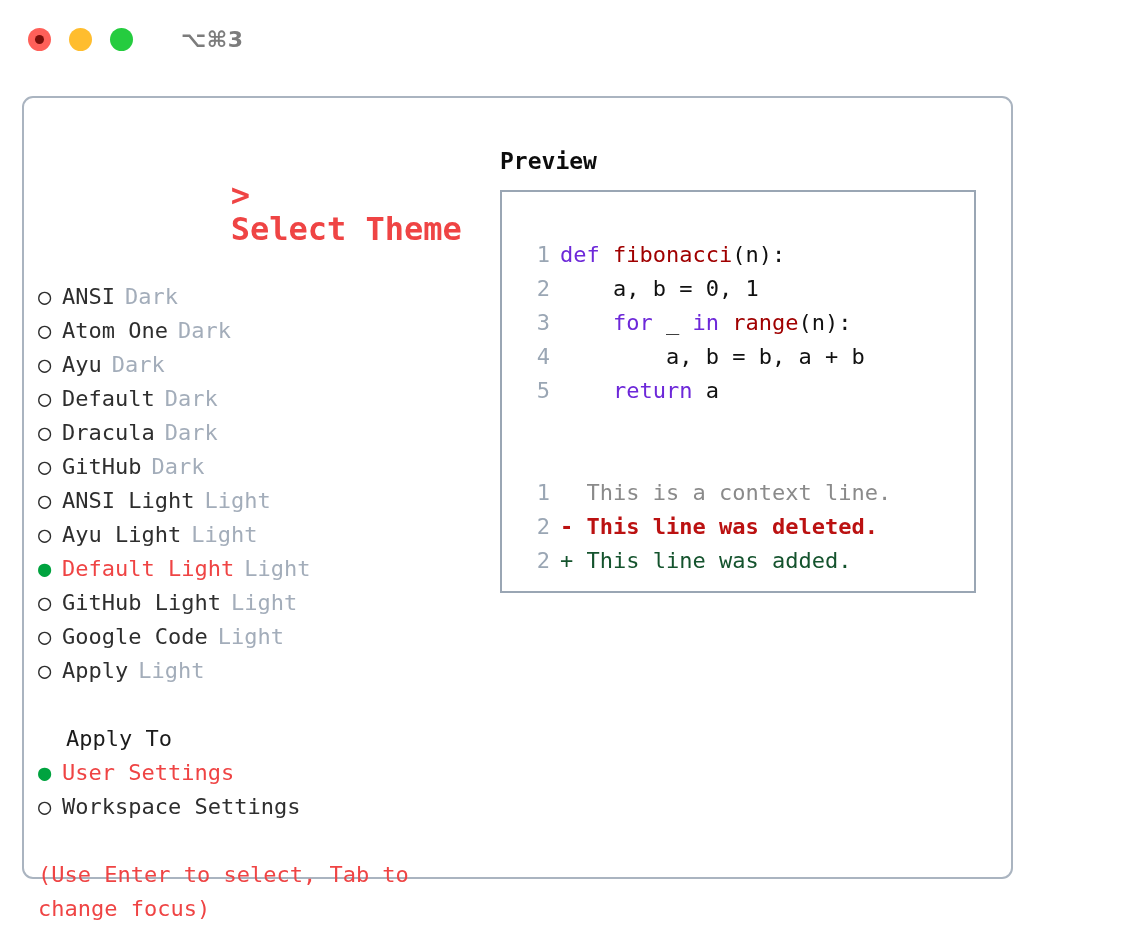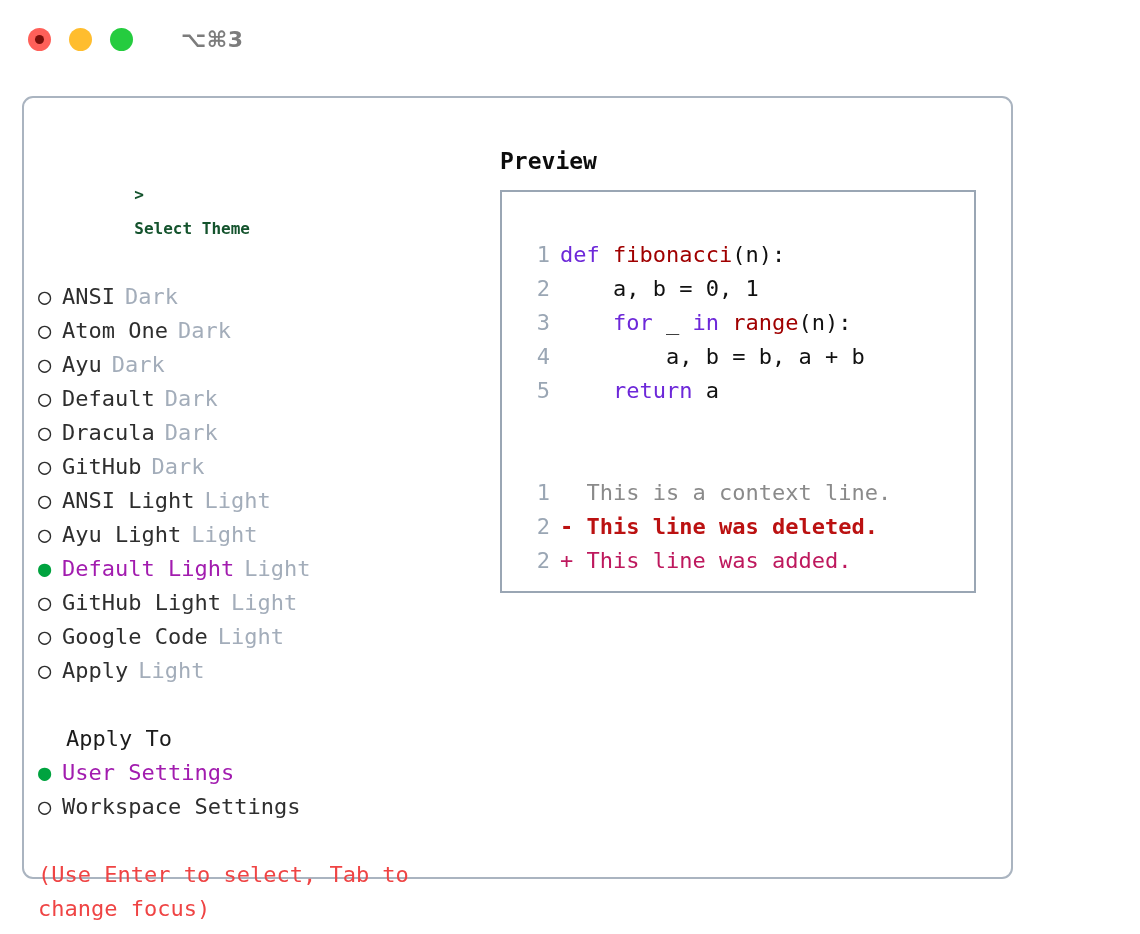--- a/index.html
+++ b/index.html
@@ -90,23 +90,23 @@
   }
 
   
   #left-col {
     width: 462px;
     padding: 46px 0 0 14px;
     box-sizing: border-box;
   }
 
   .list-title {
-    font-size: 16px;
+    font-size: 32px;
     font-weight: 700;
-    color: #14532d;
+    color: #ef4444;
     line-height: 34px;
     white-space: pre;
   }
   .list-title .caret { font-weight: 700; }
 
   .opt-row {
     display: flex;
     align-items: baseline;
     line-height: 34px;
     height: 34px;
@@ -117,21 +117,21 @@
   .bullet {
     display: inline-block;
     width: 24px;
     flex: 0 0 24px;
     font-size: 22px;
     line-height: 34px;
     color: #2e2e2e;
   }
   .bullet.sel   { color: #00a33f; }
   .opt-label    { color: #2e2e2e; }
-  .opt-row.selected .opt-label { color: #a21caf; }
+  .opt-row.selected .opt-label { color: #ef4444; }
   .opt-tag {
     color: #a3adba;
     margin-left: 10px;
   }
 
   .spacer-row { height: 34px; }
 
   .section-head {
     font-size: 22px;
     line-height: 34px;
@@ -190,21 +190,21 @@
   .code-text { color: #111111; }
 
   .tok-kw   { color: #6d28d9; }
   .tok-fn   { color: #a00000; }
   .tok-plain{ color: #111111; }
 
   .blank-line { height: 34px; }
 
   .diff-ctx  { color: #8a8a8a; }
   .diff-del  { color: #bb1111; font-weight: bold; }
-  .diff-add  { color: #be185d; }
+  .diff-add  { color: #14532d; }
 </style>
 </head>
 <body>
 
 <div id="window">
 
   <div id="titlebar">
     <div class="traffic-lights">
       <span class="light close"></span>
       <span class="light min"></span>

